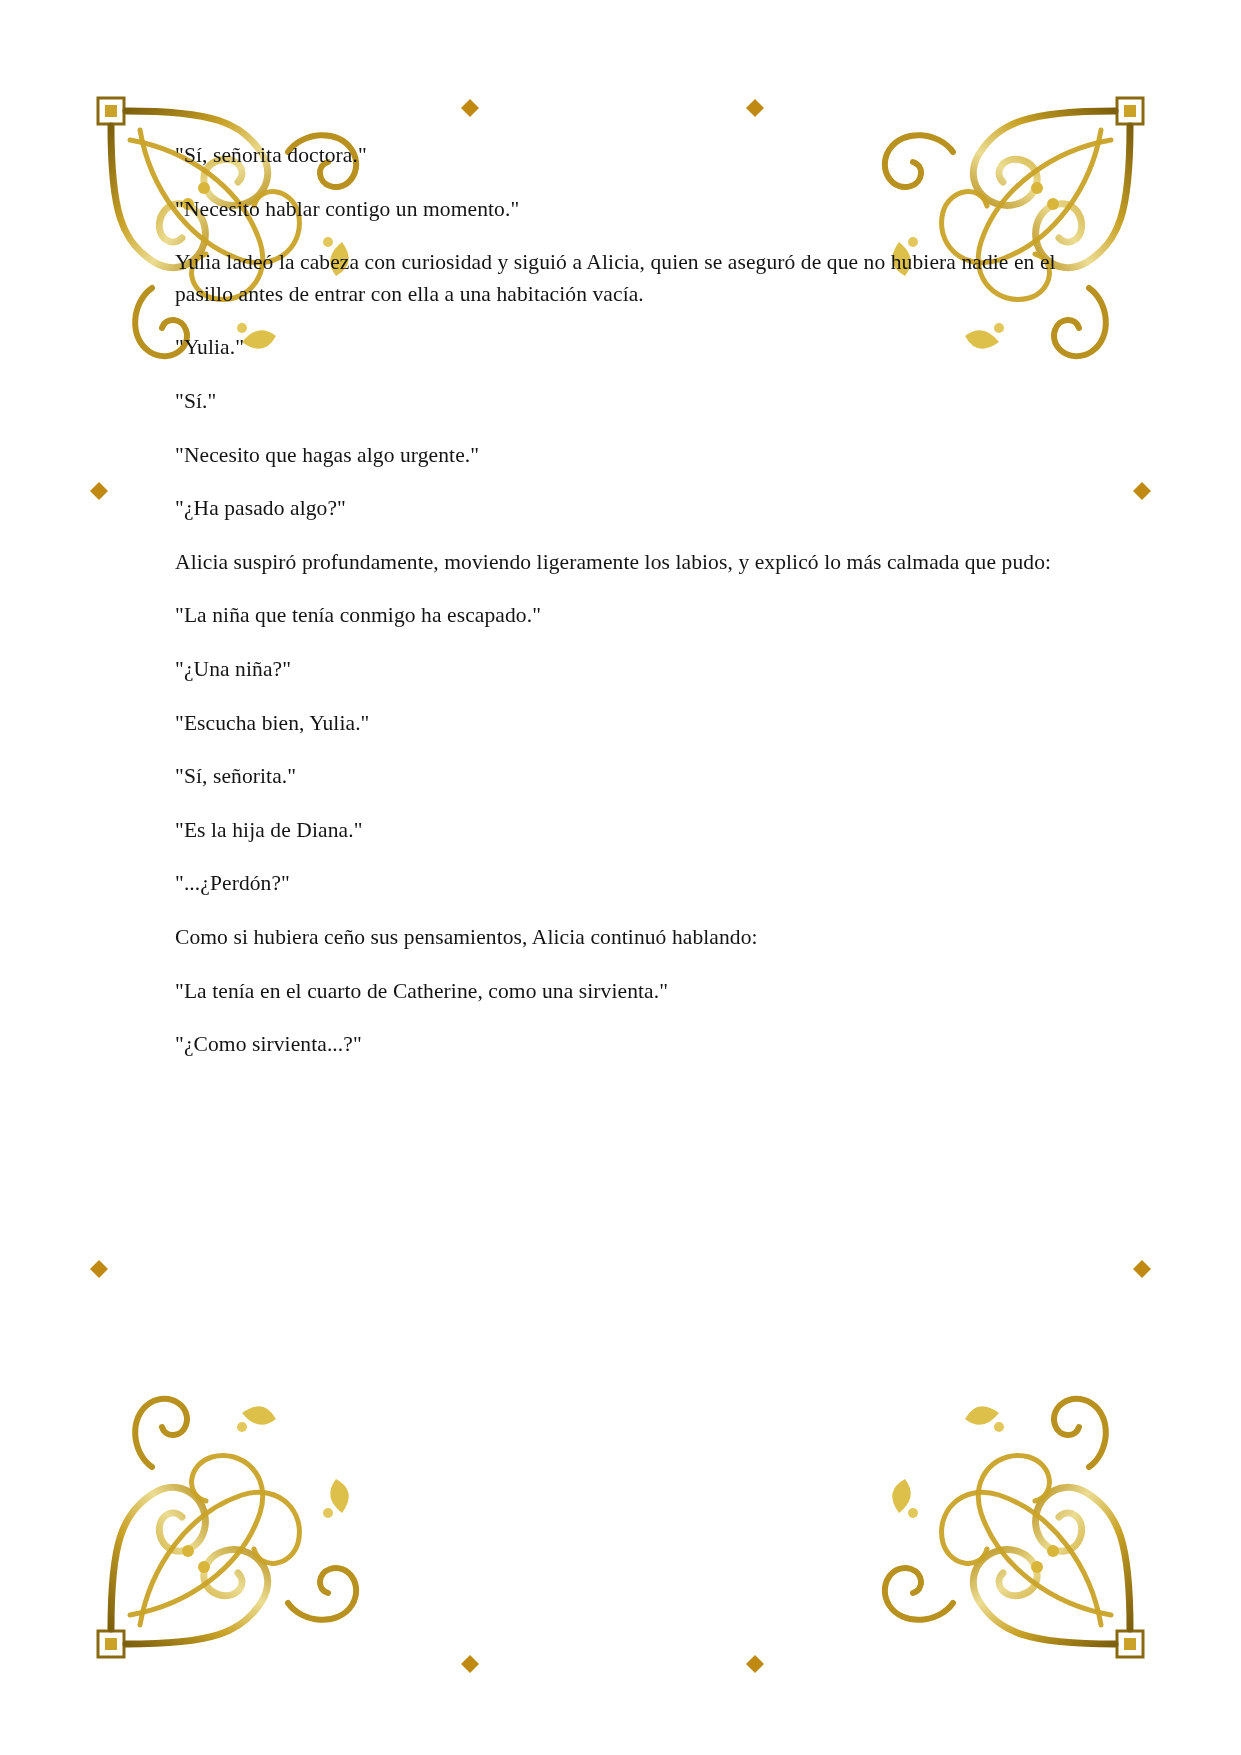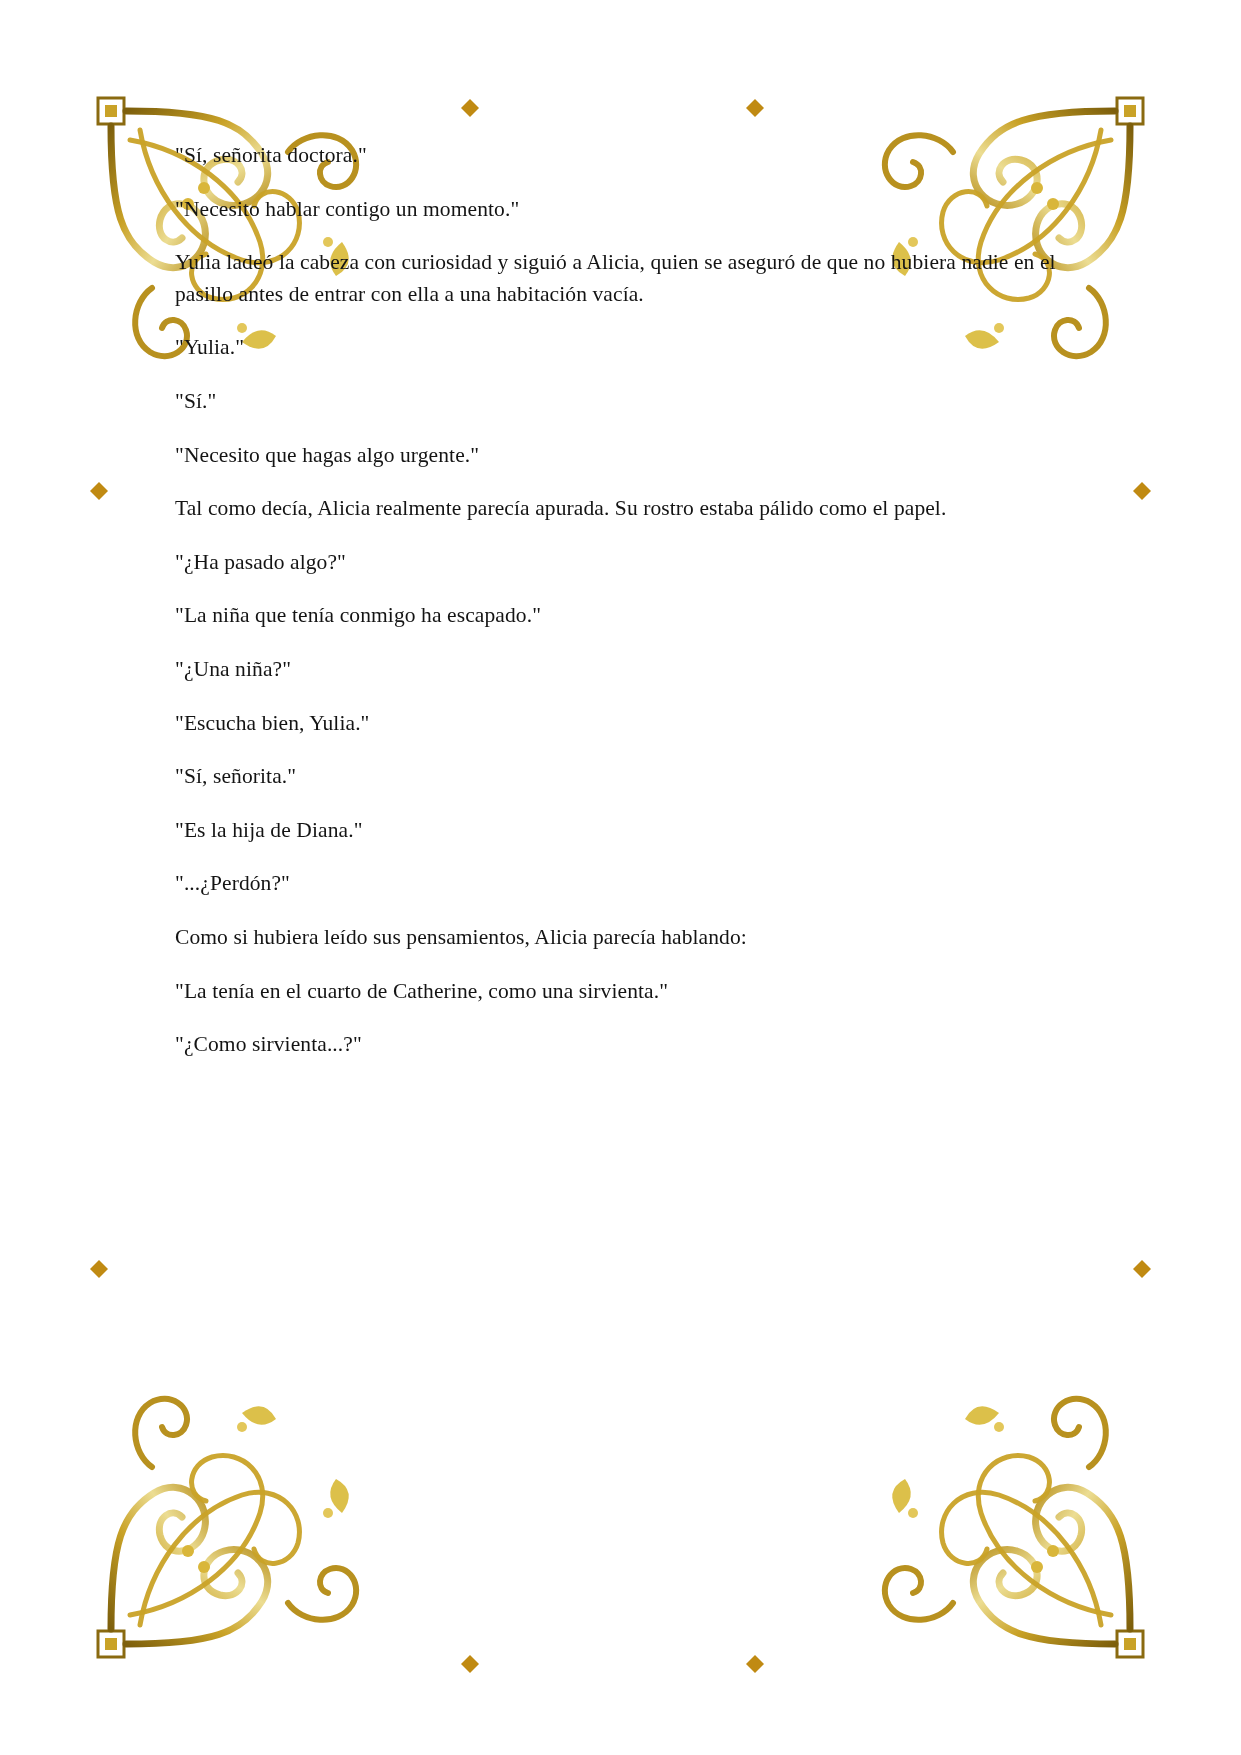--- a/index.html
+++ b/index.html
@@ -137,26 +137,26 @@
       </g>
   </svg>
 
   <div class="content">
     <p class="para">"Sí, señorita doctora."</p>
     <p class="para">"Necesito hablar contigo un momento."</p>
     <p class="para">Yulia ladeó la cabeza con curiosidad y siguió a Alicia, quien se aseguró de que no hubiera nadie en el pasillo antes de entrar con ella a una habitación vacía.</p>
     <p class="para">"Yulia."</p>
     <p class="para">"Sí."</p>
     <p class="para">"Necesito que hagas algo urgente."</p>
-    <p class="para">Tal como decía, Alicia realmente parecía apurada. Su rostro estaba pálido como el papel.</p>
     <p class="para">"¿Ha pasado algo?"</p>
+    <p class="para">Alicia suspiró profundamente, moviendo ligeramente los labios, y explicó lo más calmada que pudo:</p>
     <p class="para">"La niña que tenía conmigo ha escapado."</p>
     <p class="para">"¿Una niña?"</p>
     <p class="para">"Escucha bien, Yulia."</p>
     <p class="para">"Sí, señorita."</p>
     <p class="para">"Es la hija de Diana."</p>
     <p class="para">"...¿Perdón?"</p>
-    <p class="para">Como si hubiera leído sus pensamientos, Alicia parecía hablando:</p>
+    <p class="para">Como si hubiera ceño sus pensamientos, Alicia continuó hablando:</p>
     <p class="para">"La tenía en el cuarto de Catherine, como una sirvienta."</p>
     <p class="para">"¿Como sirvienta...?"</p>
   </div>
 
 </div>
 
 </body></html>

